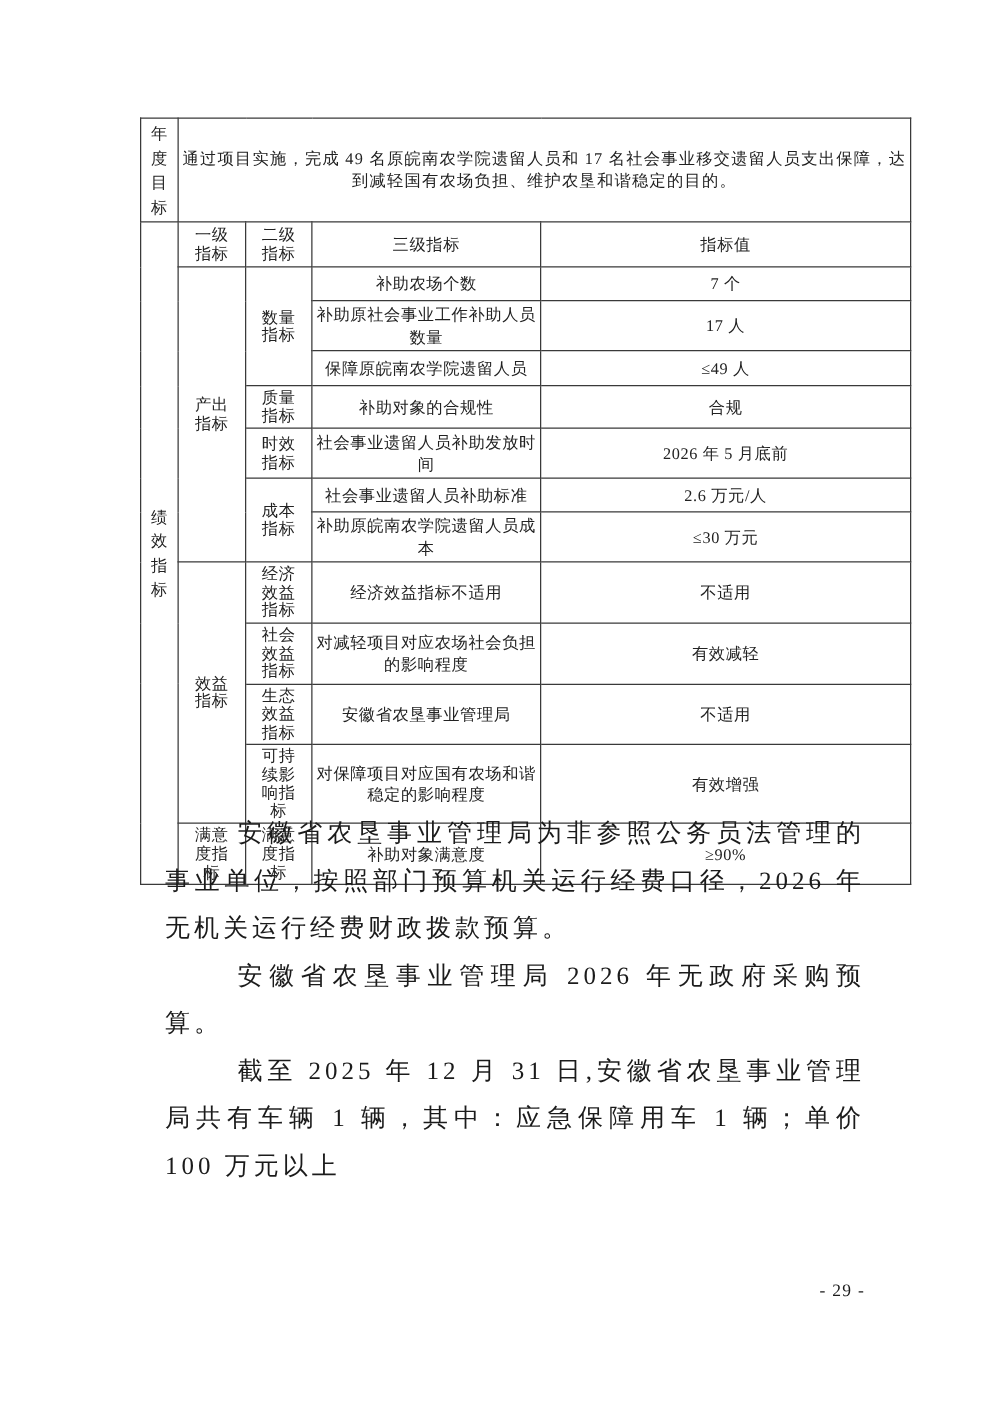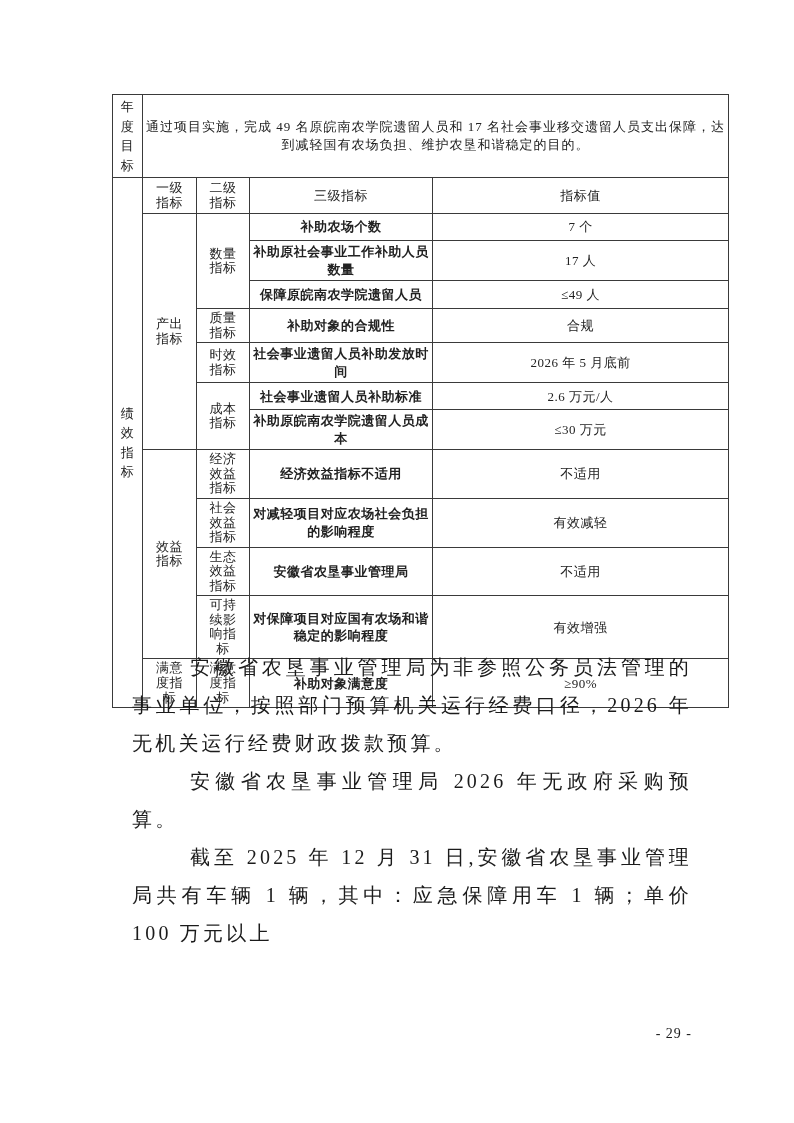--- a/index.html
+++ b/index.html
@@ -33,21 +33,21 @@
   td.goal-text {
     text-align: left;
     vertical-align: top;
     padding: 7px 9px 4px 10px;
     line-height: 1.6;
     letter-spacing: 1px;
     margin-left: 24px;
   }
   .w1 { width: 1.15em; margin: 0 auto; line-height: 1.5; }   
   .w2 { width: 2.1em;  margin: 0 auto; line-height: 1.12; }  
-  td.l3cell { padding: 2px 8px; font-weight: bold; }
+  td.l3cell { padding: 2px 8px; }
 
   
   .content {
     position: absolute;
     left: 104px; top: 648px;
     width: 588px;
   }
   .sec-heading {
     font-weight: bold;
     font-size: 20px;

